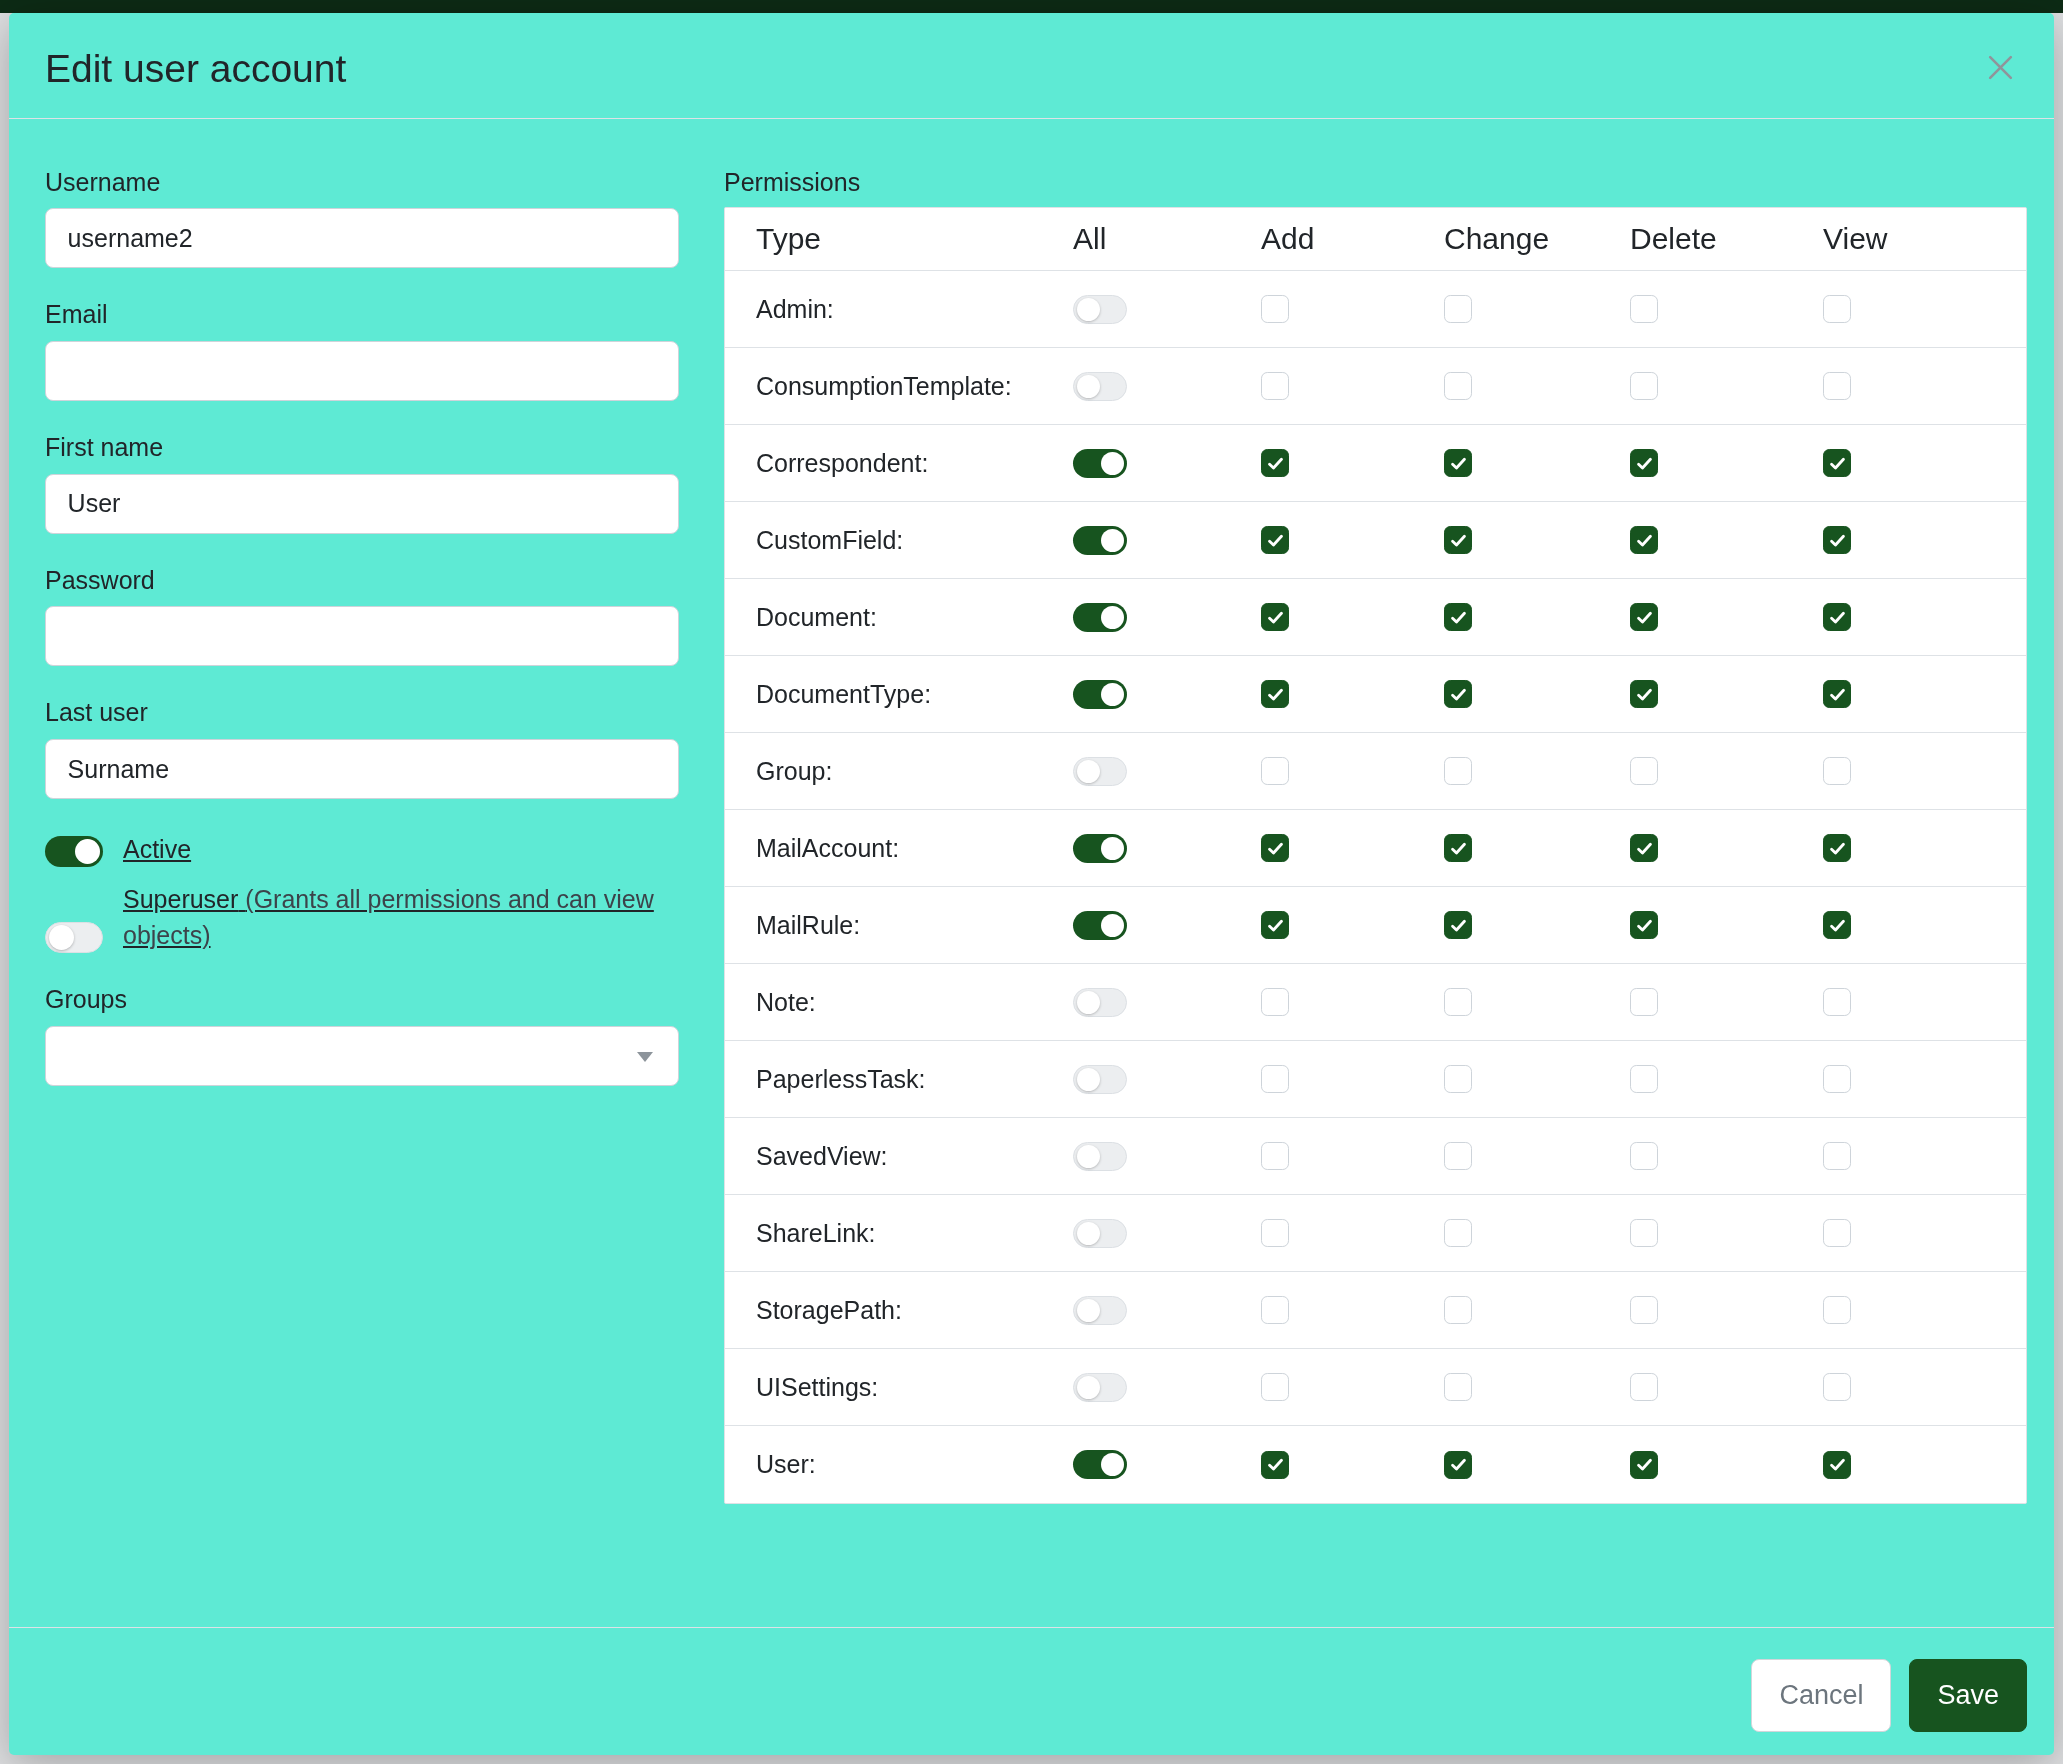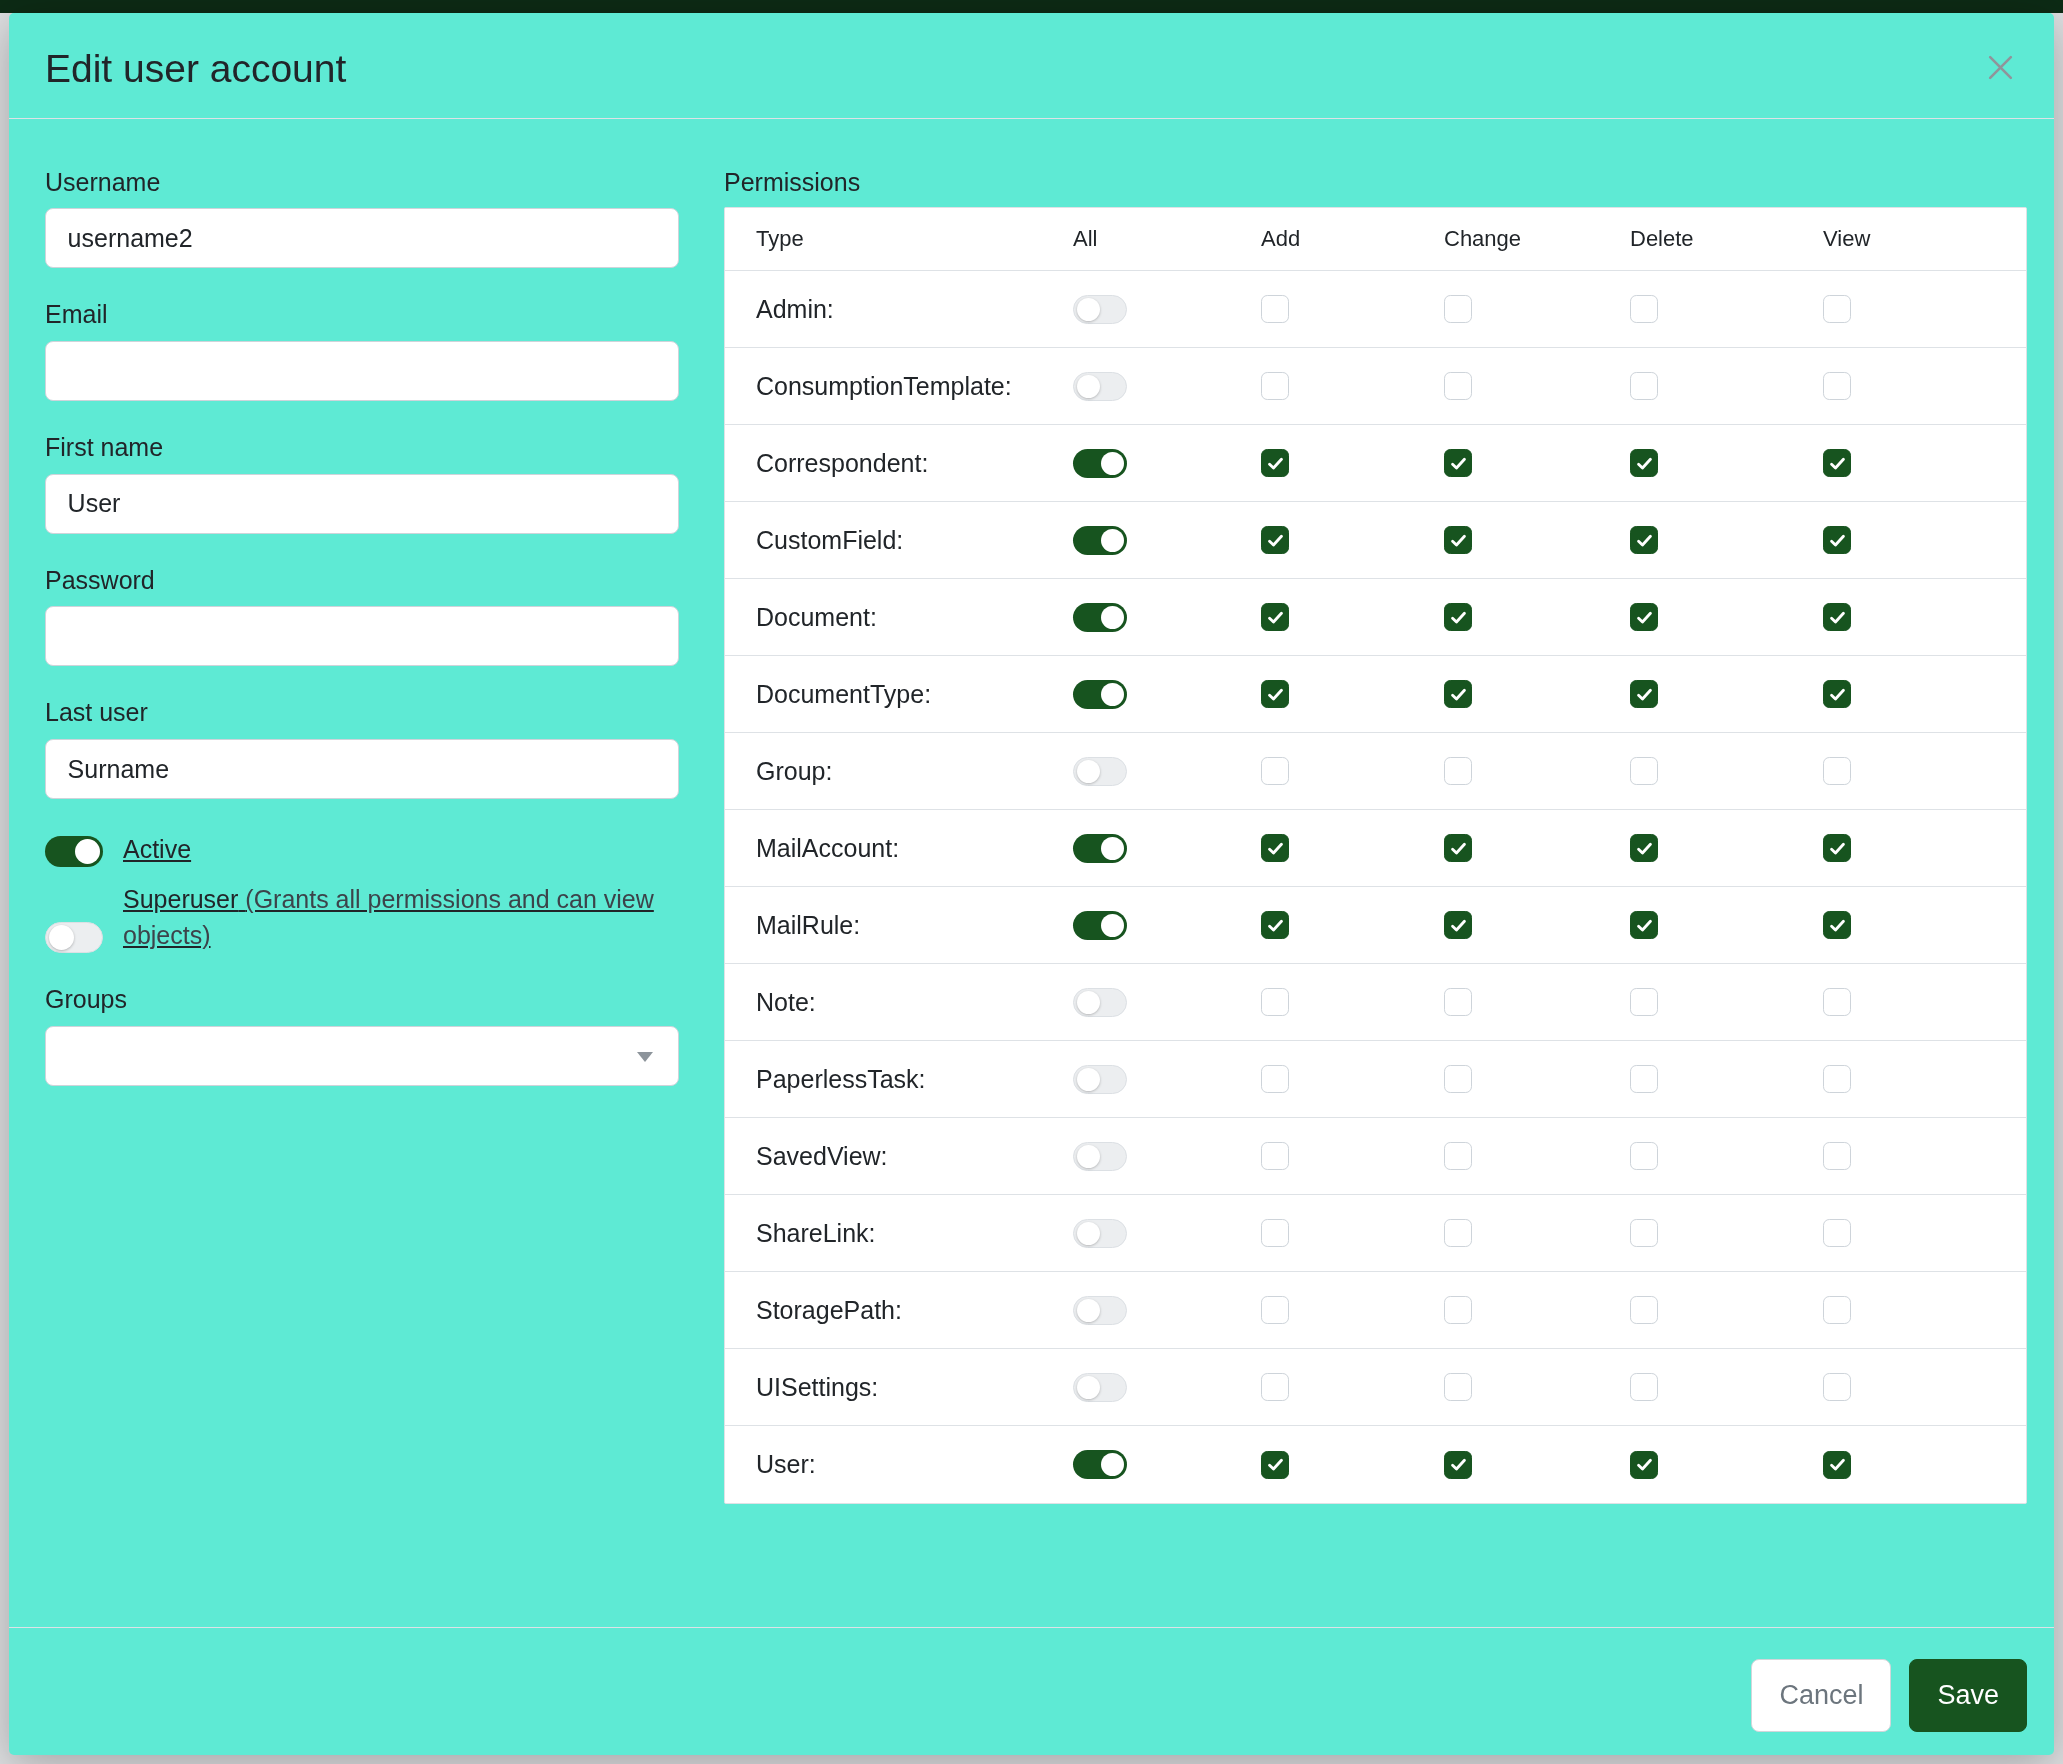--- a/index.html
+++ b/index.html
@@ -89,21 +89,21 @@
   .perm-table { border: 0.9px solid #dee2e6; border-radius: 1.8px; background: #fff; }
   .perm-header, .perm-row {
     display: grid;
     grid-template-columns: 317px 188px 183px 186px 193px 1fr;
     align-items: center;
   }
   .perm-header { height: 63px; border-bottom: 0.9px solid #dee2e6; }
   .perm-row { height: 77px; border-bottom: 0.9px solid #dee2e6; }
   .perm-row:last-child { border-bottom: none; }
   .cell { padding-left: 31px; font-size: 25px; color: #212529; display: flex; align-items: center; }
-  .perm-header .cell { font-size: 22px; color: #212529; }
+  .perm-header .cell { font-size: 30px; color: #212529; }
   
   .cb {
     display: inline-block; width: 28px; height: 28px;
     border-radius: 6.3px; border: 0.9px solid #ced4da; background: #fff;
     position: relative; cursor: pointer;
   }
   .cb.checked { background: #17541f; border-color: #17541f; }
   .cb svg { display: block; margin: 3.6px auto 0 auto; }
   
   .modal-footer {

